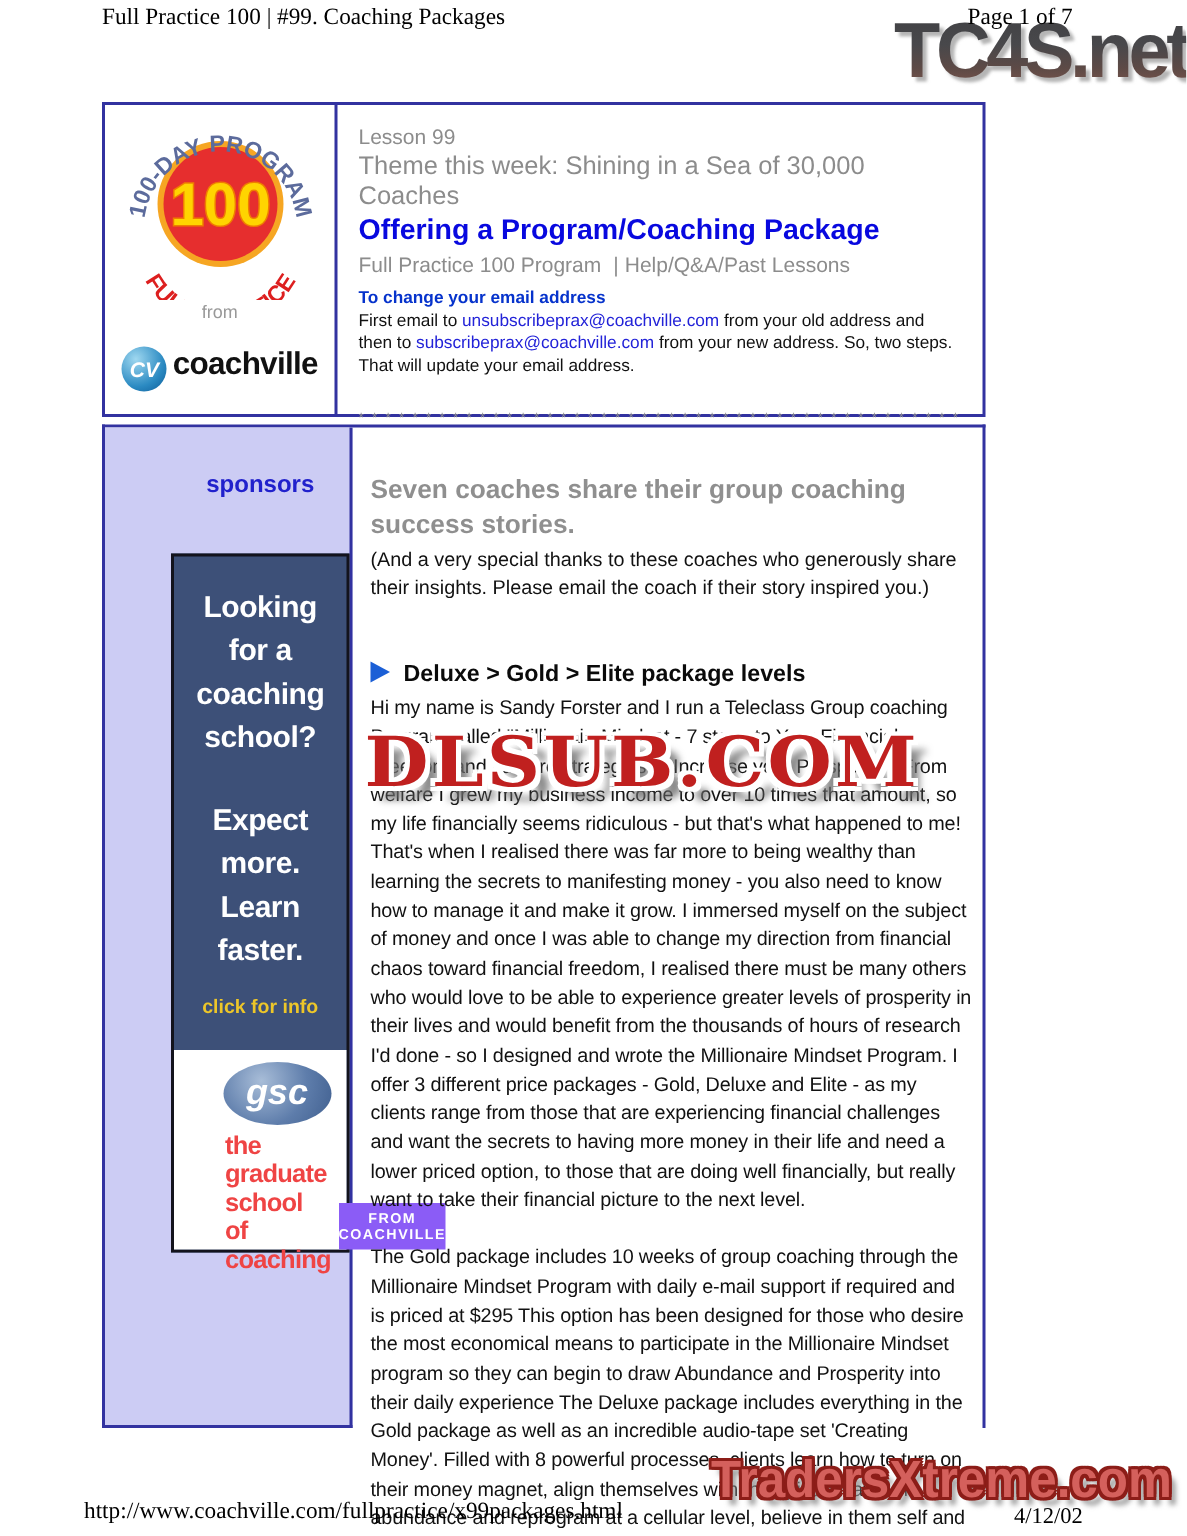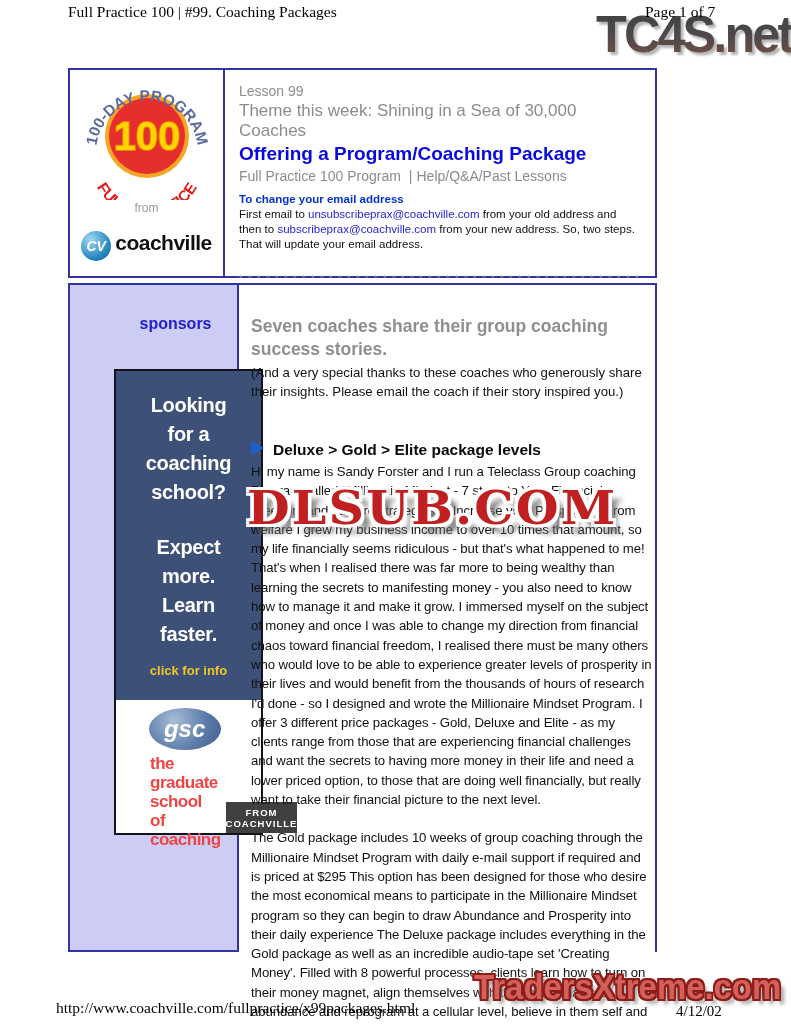--- a/index.html
+++ b/index.html
@@ -56,33 +56,33 @@
   .em-body{font-size:11.5px;line-height:15px;margin-top:2px;width:400px;color:#111;}
   .em-body a{color:#2323d8;text-decoration:none;}
   .divider{margin-top:21px;color:#8f8f8f;font-size:9px;letter-spacing:1.5px;white-space:nowrap;overflow:hidden;width:402px;}
 
   
   .box2{position:absolute;left:68px;top:283px;width:589px;height:669px;box-sizing:border-box;
         border:2px solid #3232a0;border-bottom:none;display:flex;background:#fff;}
   .sidebar{width:169px;box-sizing:border-box;background:#ccccf4;
            border-right:2px solid #3232a0;border-bottom:2px solid #3232a0;padding-left:44px;}
   .sponsors{color:#2121cc;font-weight:bold;font-size:16px;text-align:center;margin-top:30px;}
-  .ad{width:149px;height:466px;box-sizing:border-box;margin:36px auto 0;background:#3d5078;
+  .ad{width:119px;height:466px;box-sizing:border-box;margin:36px auto 0;background:#3d5078;
       border:2px solid #13131c;display:flex;flex-direction:column;align-items:center;padding-top:20px;}
   .ad-line{color:#fff;font-weight:bold;font-size:20px;line-height:29px;letter-spacing:-.3px;}
   .ad-gap{height:26px;}
   .ad-cta{color:#edc629;font-weight:bold;font-size:13px;margin-top:14px;}
   .gsc{margin-top:auto;width:100%;background:#fff;display:flex;flex-direction:row;position:relative;height:133px;box-sizing:border-box;}
   .gsc-inner{padding:4px 5px 0 6px;}
   .gsc-ellipse{float:right;width:72px;height:42px;border-radius:50%;margin:4px 0 4px 4px;
                background:radial-gradient(circle at 35% 30%,#a8bdd8,#5e7dab 55%,#3f5e8e);
                display:flex;align-items:center;justify-content:center;
                color:#fff;font-weight:bold;font-style:italic;font-size:24px;}
   .gsc-name{font-weight:bold;font-size:17px;line-height:19px;color:#ef4444;letter-spacing:-.5px;margin-left:28px;}
-  .gsc-bar{margin-top:auto;background:#404040;color:#fff;font-weight:bold;font-size:9.5px;
+  .gsc-bar{margin-top:auto;background:#8b5cf6;color:#fff;font-weight:bold;font-size:9.5px;
            letter-spacing:1px;text-align:center;padding:5px 0 4px;text-transform:uppercase;}
 
   .content{flex:1;position:relative;padding:30px 14px 0 12px;box-sizing:border-box;}
   .story-h{color:#8f8f8f;font-weight:bold;font-size:17.5px;line-height:23px;width:385px;}
   .story-note{font-size:13.2px;line-height:18.5px;margin-top:3px;width:396px;color:#111;}
   .sec-head{margin-top:40px;font-weight:bold;font-size:15.5px;color:#0a0a0a;display:flex;align-items:flex-start;}
   .tri{width:0;height:0;border-left:13px solid #1b5fd6;border-top:7px solid transparent;
        border-bottom:7px solid transparent;margin-right:9px;}
   .para{font-size:13.2px;line-height:19.3px;width:402px;color:#111;letter-spacing:-.1px;}
   .p1{margin-top:3px;}

